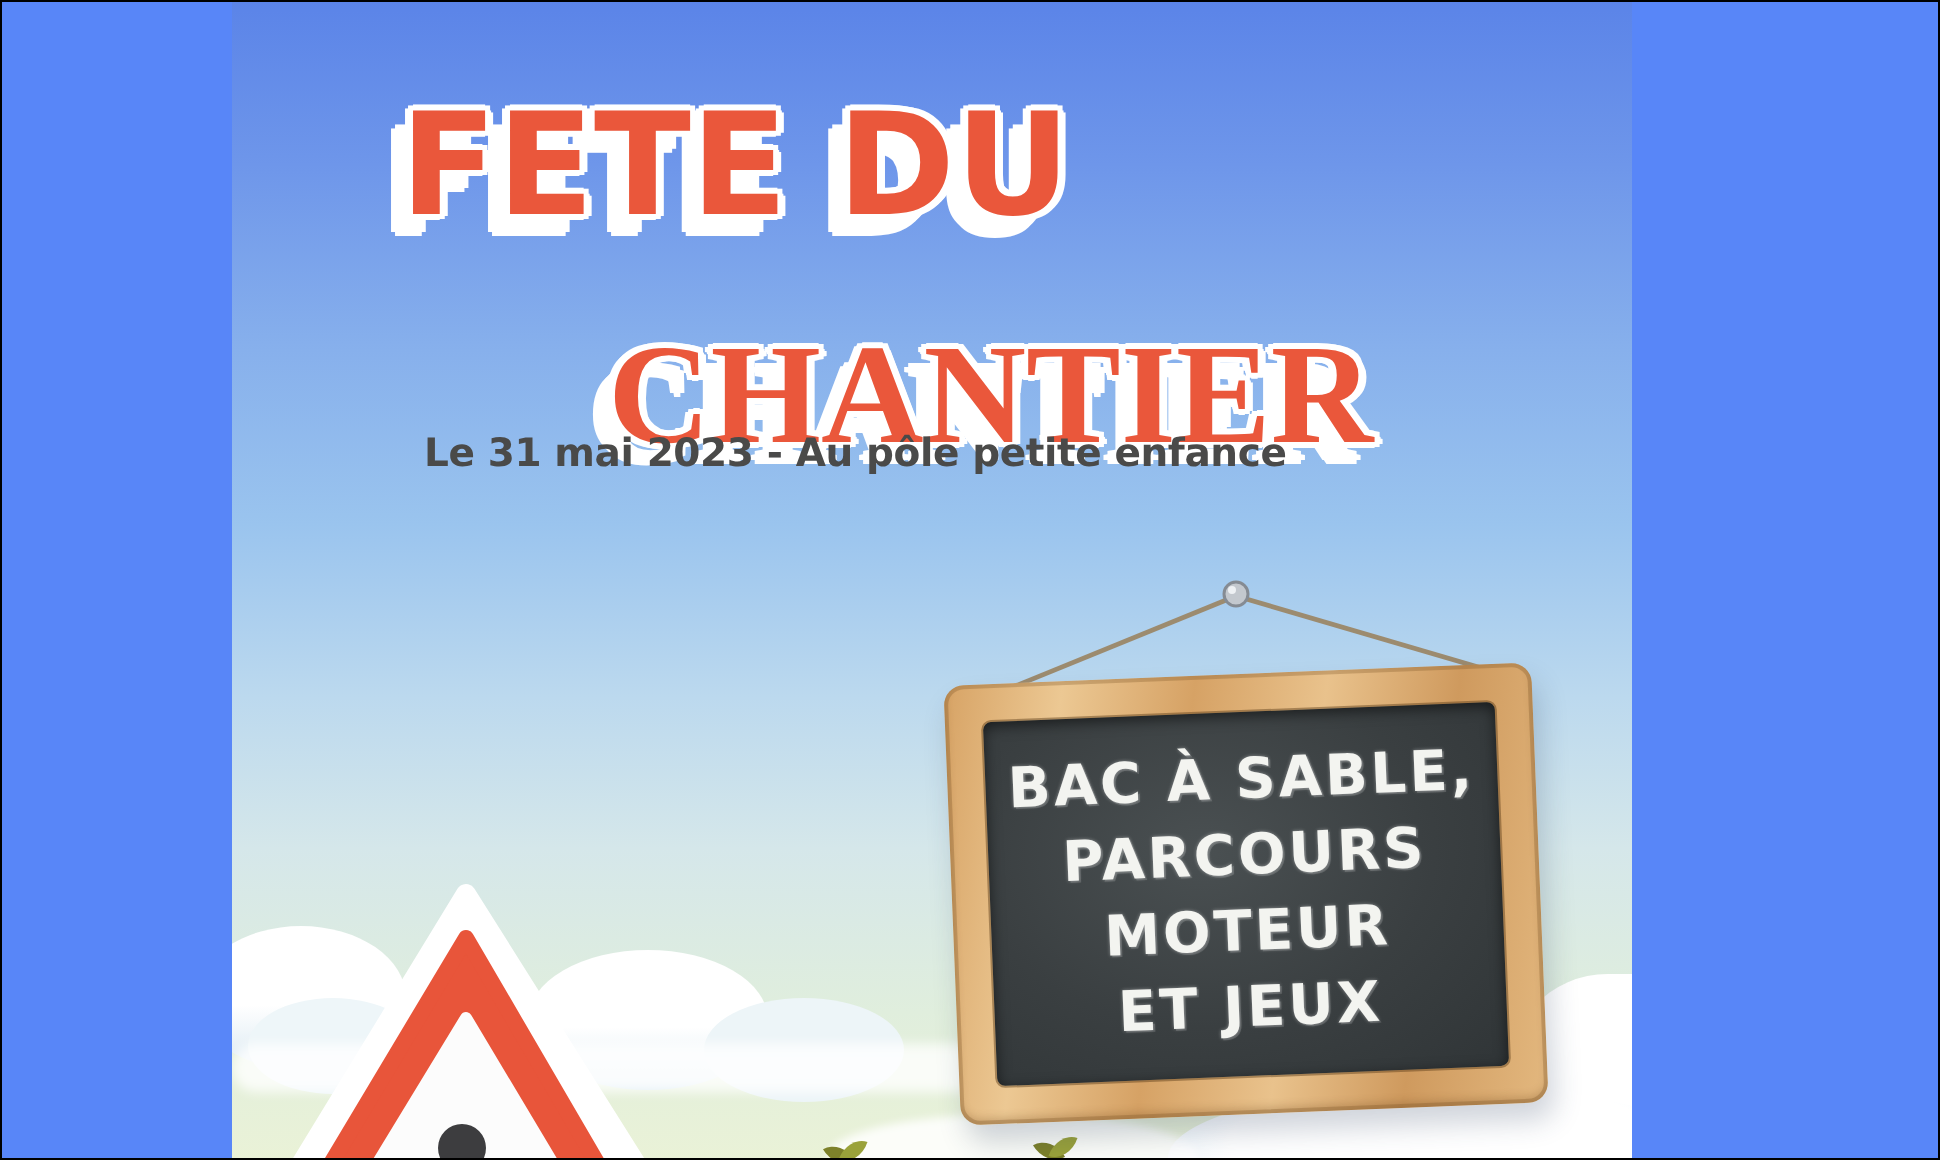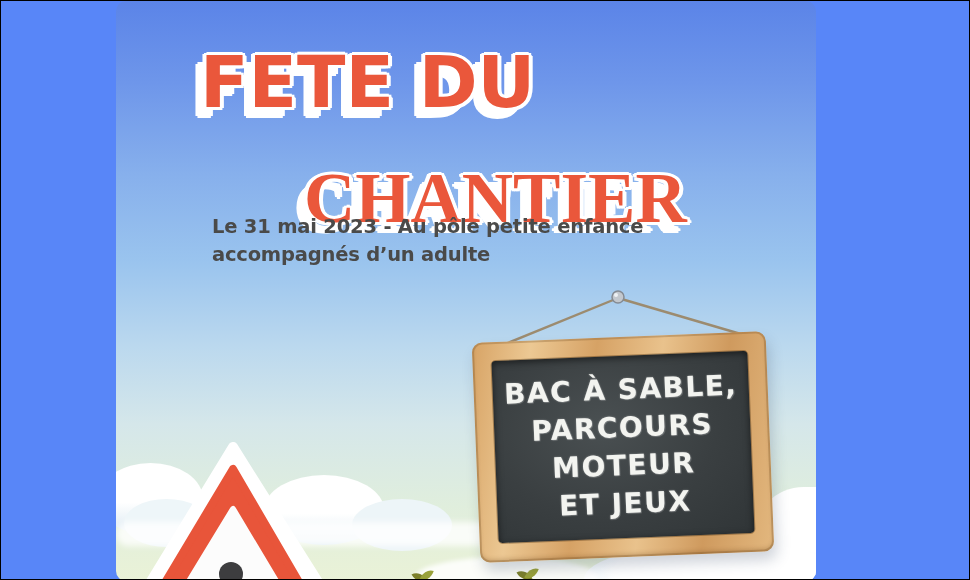--- a/index.html
+++ b/index.html
@@ -12,21 +12,20 @@
     overflow:hidden;
   }
 
   
   .poster {
     position:absolute; left:115px; top:0; width:700px; height:580px;
     overflow:hidden;
     background:linear-gradient(180deg,
       #5b84e8 0%, #6e96ea 14%, #87b0ec 30%, #9ac4ee 45%,
       #bcd9ee 60%, #d5e7ea 73%, #e0eedd 87%, #eaf2d7 100%);
-    border-radius:10px;
   }
 
   
   .title-line {
     position:absolute; z-index:3; white-space:nowrap;
     font-weight:bold; font-size:71px; line-height:1;
     color:#ea573b; letter-spacing:0px;
     text-shadow:
       3px 0 0 #fff, -3px 0 0 #fff, 0 3px 0 #fff, 0 -3px 0 #fff,
       2.5px 2.5px 0 #fff, -2.5px 2.5px 0 #fff, 2.5px -2.5px 0 #fff, -2.5px -2.5px 0 #fff,
@@ -119,21 +118,20 @@
     <div class="cloud c3"></div>
     <div class="cloud c4"></div>
     <div class="cloud c5"></div>
     <div class="cloud c6"></div>
 
     <div class="title-line title-1 shadow-text" data-text="FETE DU">FETE DU</div>
     <div class="title-line title-2 shadow-text" data-text="CHANTIER">CHANTIER</div>
 
     <div class="details">
       <div>Le 31 mai 2023 - Au pôle petite enfance</div>
-      <div>accompagnés d’un adulte</div>
     </div>
 
     <svg class="sign-svg" width="210" height="140" viewBox="0 0 210 140">
       <polygon points="99,6 5,160 196,160" fill="#ffffff" stroke="#ffffff" stroke-width="10" stroke-linejoin="round"></polygon>
       <polygon points="99,28 20,160 176,160" fill="#e8553a" stroke="#e8553a" stroke-width="8" stroke-linejoin="round"></polygon>
       <polygon points="99,68 43,160 154,160" fill="#fcfcfc" stroke="#fcfcfc" stroke-width="6" stroke-linejoin="round"></polygon>
       <circle cx="97" cy="133" r="12" fill="#3d3d3f"></circle>
     </svg>
 
     <svg class="strings-svg" width="280" height="70" viewBox="0 0 280 70">

